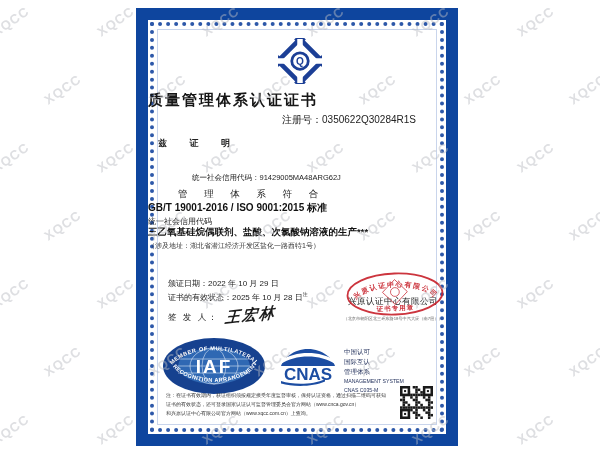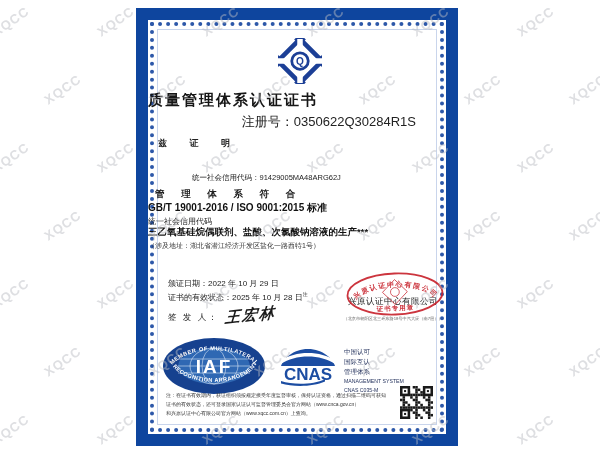--- a/index.html
+++ b/index.html
@@ -12,26 +12,26 @@
       transform:rotate(-35deg);letter-spacing:1px;}
   
   .cert{position:absolute;left:136px;top:8px;width:322px;height:438px;background:#0e459e;z-index:1;}
   .cert-inner{position:absolute;left:12px;top:12px;right:12px;bottom:12px;background:#ffffff;}
   .deco{position:absolute;inset:2px;border:4px dotted #2d58a9;pointer-events:none;}
   .deco2{position:absolute;inset:9px;border:1px solid #c9d5ec;pointer-events:none;}
   .abs{position:absolute;}
   .ctr{left:0;right:0;text-align:left;}
   .emblem{position:absolute;left:130px;top:18px;width:44px;height:46px;}
   .title{top:71px;font-size:15px;font-weight:bold;letter-spacing:2px;color:#161616;}
-  .regno{top:93px;right:30px;font-size:13px;color:#222;}
+  .regno{top:93px;right:30px;font-size:10px;color:#222;}
   .hereby{top:117px;font-size:9px;font-weight:bold;letter-spacing:10px;color:#222;text-indent:10px;}
   .company{top:127px;font-size:11.5px;font-weight:bold;color:#111;letter-spacing:.5px;}
   .addr{top:142px;font-size:7.5px;color:#222;}
   .credit{top:153px;font-size:7.5px;color:#222;padding-left:44px;}
-  .sysconf{top:168px;font-size:9.5px;font-weight:bold;letter-spacing:7px;color:#222;text-indent:7px;}
+  .sysconf{top:168px;font-size:9.5px;font-weight:normal;letter-spacing:7px;color:#222;text-indent:7px;padding-left:23px;}
   .standard{top:181px;font-size:10px;font-weight:bold;color:#111;}
   .scope-intro{top:196px;font-size:8px;color:#222;}
   .scope{top:206px;font-size:9.5px;font-weight:bold;color:#111;}
   .scope-addr{top:221px;font-size:7px;color:#333;}
   .dateline{left:20px;font-size:8px;color:#222;}
   .d1{top:258px;} .d2{top:271px;}
   .sup-note{font-size:5px;vertical-align:super;}
   .signer{left:20px;top:286px;font-size:8.5px;color:#222;letter-spacing:2px;}
   .signature{display:inline-block;font-size:15px;font-weight:bold;font-style:italic;
     font-family:"Liberation Serif","DejaVu Serif",serif;color:#1a1a1a;

